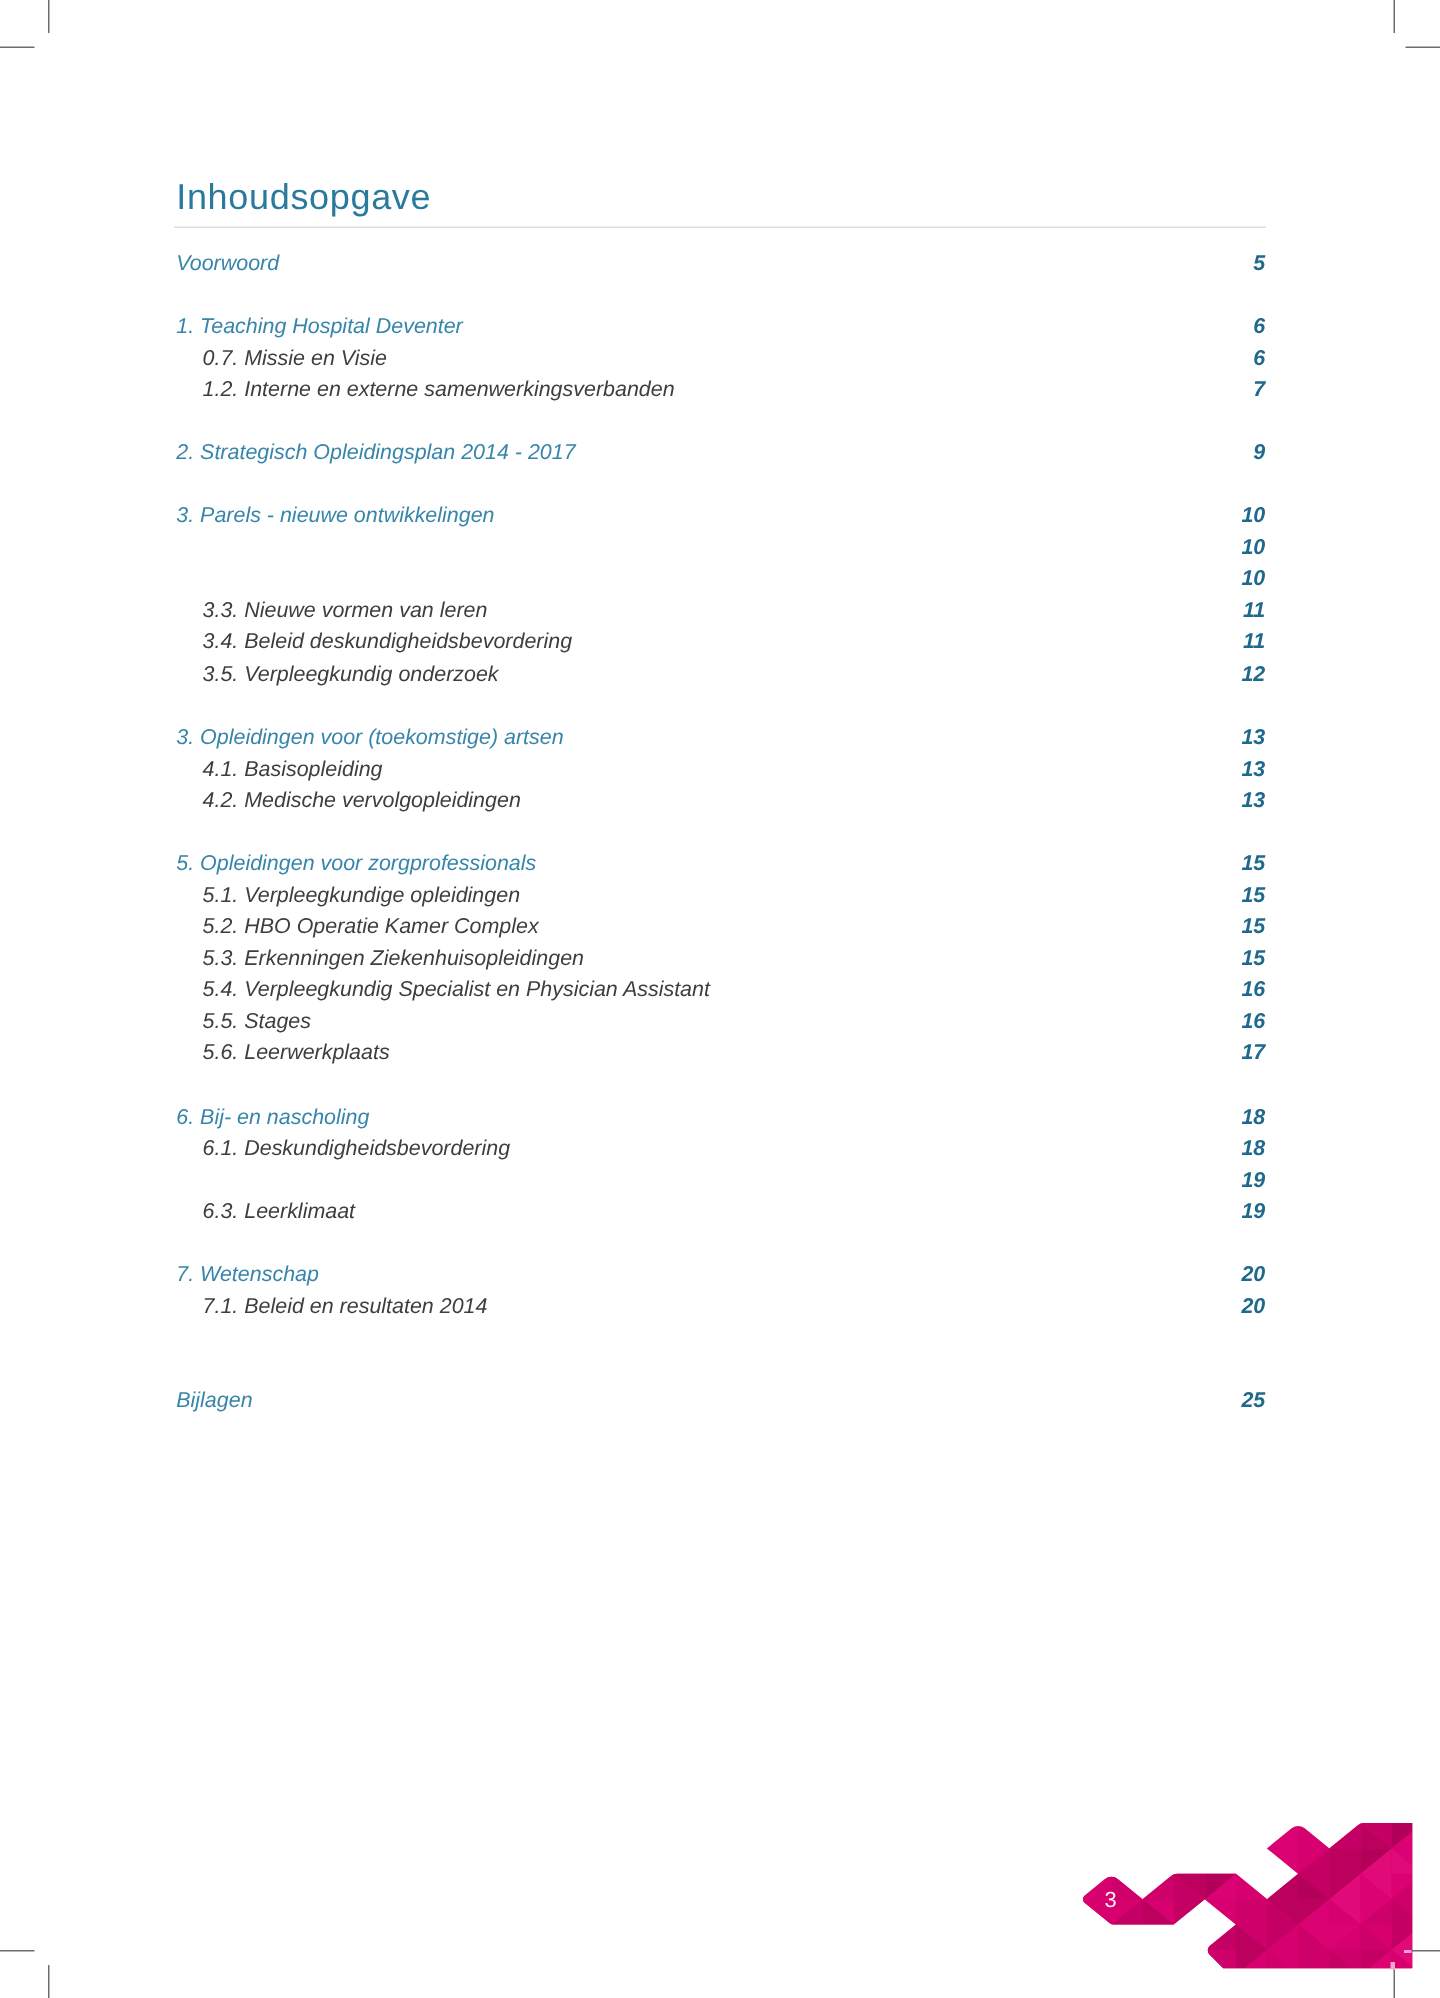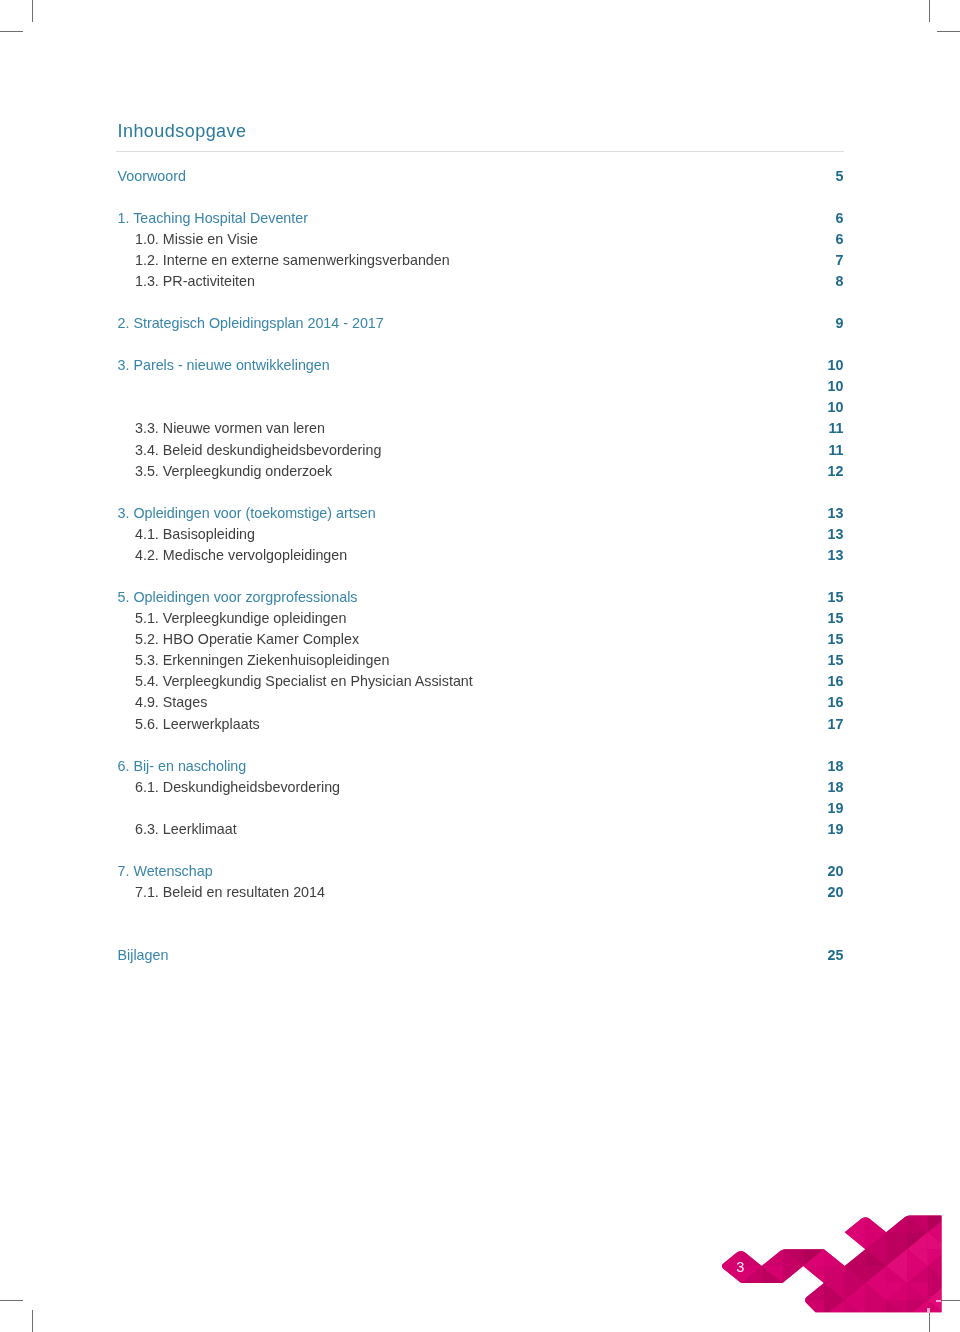--- a/index.html
+++ b/index.html
@@ -9,26 +9,26 @@
        -webkit-font-smoothing:antialiased;}
   .page{position:relative;width:960px;height:1332px;background:#fff;overflow:hidden;}
 
   
   .cm{position:absolute;background:#6e6e70;}
   .cm-v{width:1px;}
   .cm-h{height:1px;}
 
   
   .toc{position:absolute;left:117.5px;top:112px;width:726px;}
-  .title{font-size:18px;color:#2a7a9c;font-weight:400;margin:0;
+  .title{font-size:24px;color:#2a7a9c;font-weight:400;margin:0;
          line-height:21.5px;letter-spacing:.45px;padding-top:9px;}
   .rule{height:1px;background:#dcdddf;margin-top:8px;margin-left:-1.5px;width:727.5px;}
   .entries{margin-top:14px;}
   .row{display:flex;align-items:baseline;font-size:14.3px;line-height:21.08px;
-       white-space:nowrap;letter-spacing:0;}
+       white-space:nowrap;letter-spacing:0;font-style:italic;}
   .row .lbl{flex:0 0 auto;}
   .row .dots{flex:1 1 auto;}
   .row .pg{flex:0 0 auto;font-weight:700;color:#1f6a8c;text-align:right;}
   .lvl1 .lbl{color:#3785aa;}
   .lvl2 .lbl{color:#3e3e3e;padding-left:17.5px;}
   .spacer{height:21.08px;}
 
   
   .figure{position:absolute;left:0;top:0;width:960px;height:1332px;
           pointer-events:none;}
@@ -60,34 +60,29 @@
           <span class="dots"></span>
           <span class="pg">5</span>
         </div>
         <div class="spacer"></div>
         <div class="row lvl1">
           <span class="lbl">1. Teaching Hospital Deventer</span>
           <span class="dots"></span>
           <span class="pg">6</span>
         </div>
         <div class="row lvl2">
-          <span class="lbl">1.0. Missie en Visie</span>
+          <span class="lbl">0.7. Missie en Visie</span>
           <span class="dots"></span>
           <span class="pg">6</span>
         </div>
         <div class="row lvl2">
           <span class="lbl">1.2. Interne en externe samenwerkingsverbanden</span>
           <span class="dots"></span>
           <span class="pg">7</span>
         </div>
-        <div class="row lvl2">
-          <span class="lbl">1.3. PR-activiteiten</span>
-          <span class="dots"></span>
-          <span class="pg">8</span>
-        </div>
         <div class="spacer"></div>
         <div class="row lvl1">
           <span class="lbl">2. Strategisch Opleidingsplan 2014 - 2017</span>
           <span class="dots"></span>
           <span class="pg">9</span>
         </div>
         <div class="spacer"></div>
         <div class="row lvl1">
           <span class="lbl">3. Parels - nieuwe ontwikkelingen</span>
           <span class="dots"></span>
@@ -152,21 +147,21 @@
           <span class="lbl">5.3. Erkenningen Ziekenhuisopleidingen</span>
           <span class="dots"></span>
           <span class="pg">15</span>
         </div>
         <div class="row lvl2">
           <span class="lbl">5.4. Verpleegkundig Specialist en Physician Assistant</span>
           <span class="dots"></span>
           <span class="pg">16</span>
         </div>
         <div class="row lvl2">
-          <span class="lbl">4.9. Stages</span>
+          <span class="lbl">5.5. Stages</span>
           <span class="dots"></span>
           <span class="pg">16</span>
         </div>
         <div class="row lvl2">
           <span class="lbl">5.6. Leerwerkplaats</span>
           <span class="dots"></span>
           <span class="pg">17</span>
         </div>
         <div class="spacer"></div>
         <div class="row lvl1">

